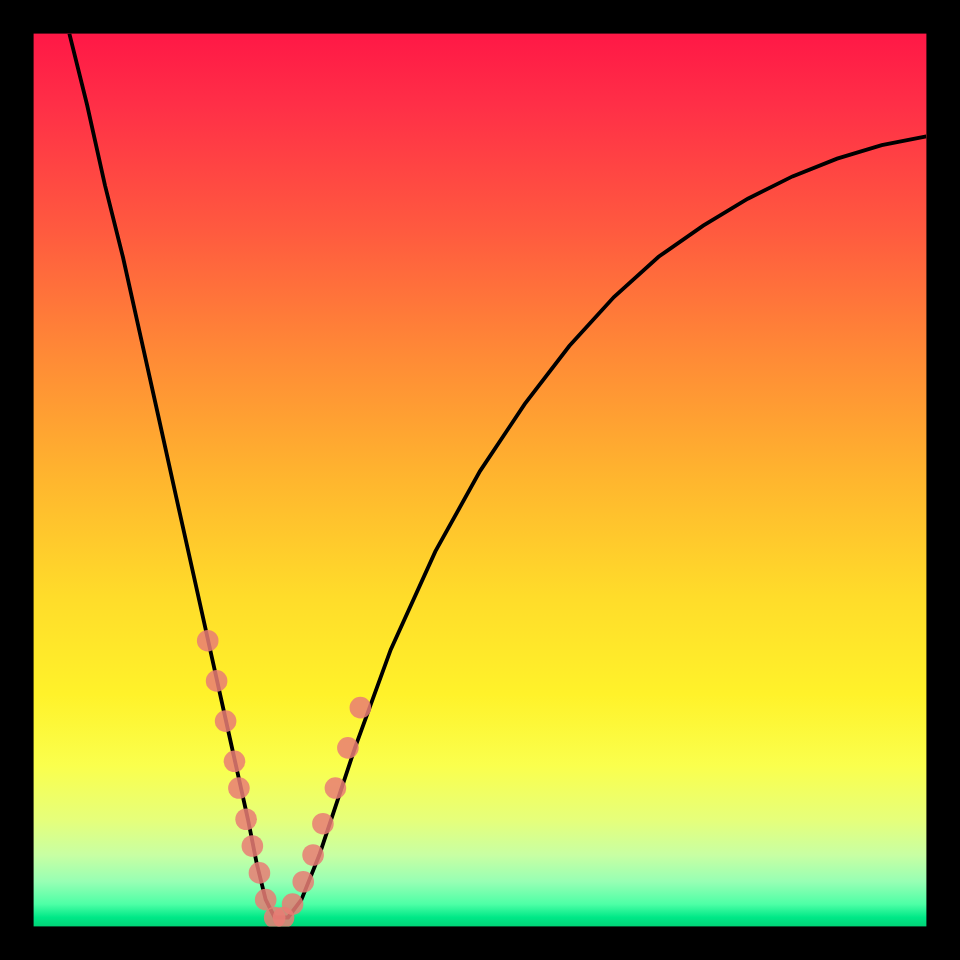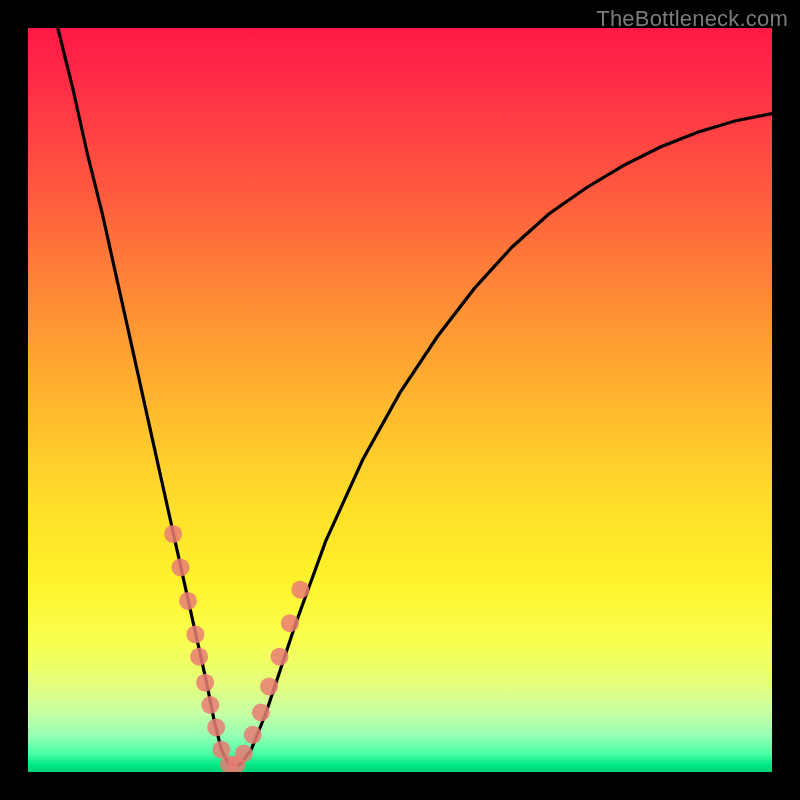--- a/index.html
+++ b/index.html
@@ -83,14 +83,13 @@
           <circle cx="215.8" cy="725.4" r="9" fill="#e97c74" fill-opacity="0.85"></circle>
           <circle cx="224.7" cy="706.8" r="9" fill="#e97c74" fill-opacity="0.85"></circle>
           <circle cx="232.9" cy="684.5" r="9" fill="#e97c74" fill-opacity="0.85"></circle>
           <circle cx="241.1" cy="658.4" r="9" fill="#e97c74" fill-opacity="0.85"></circle>
           <circle cx="251.5" cy="628.7" r="9" fill="#e97c74" fill-opacity="0.85"></circle>
           <circle cx="261.9" cy="595.2" r="9" fill="#e97c74" fill-opacity="0.85"></circle>
           <circle cx="272.3" cy="561.7" r="9" fill="#e97c74" fill-opacity="0.85"></circle>
         </g>
     </svg>
   </div>
-  <div class="watermark">TheBottleneck.com</div>
 </div>
 
 </body></html>

